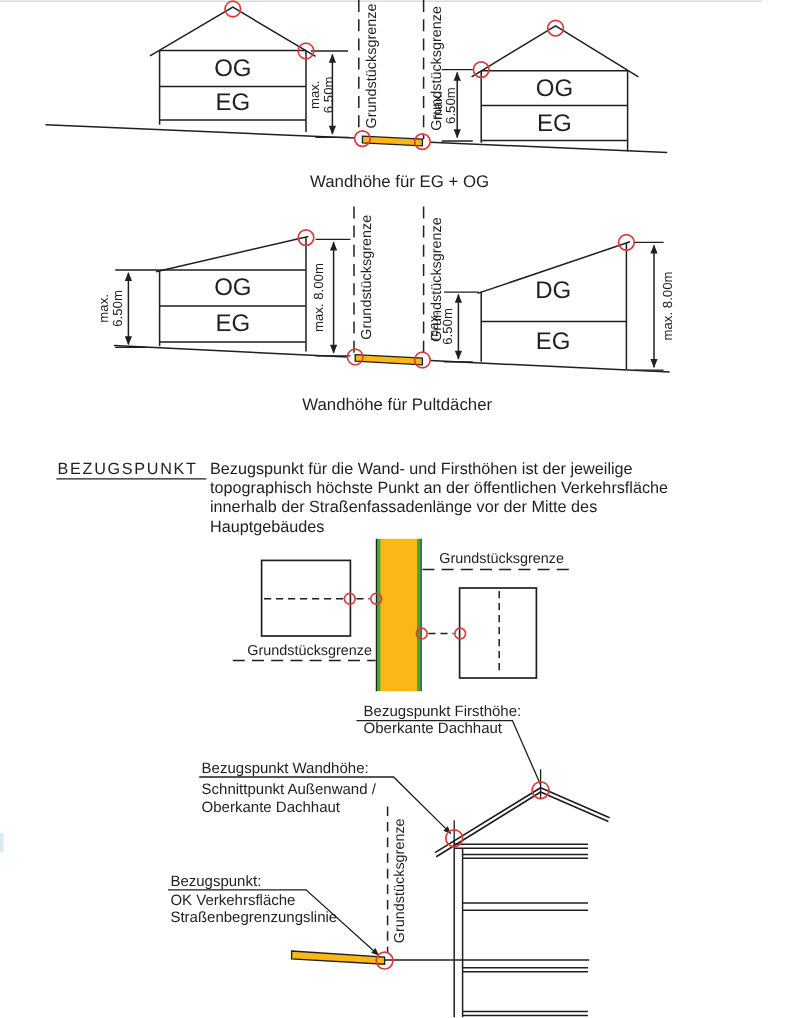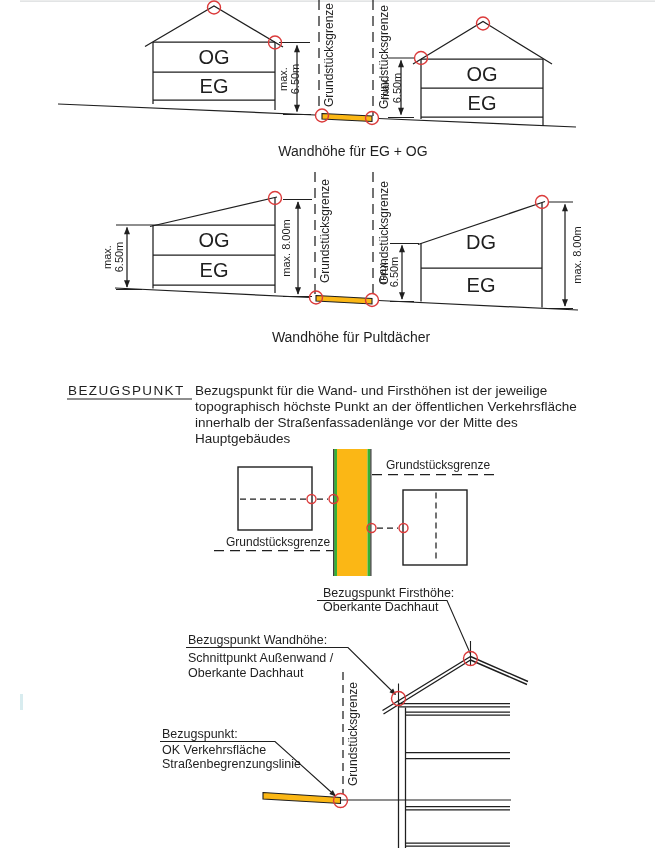--- a/index.html
+++ b/index.html
@@ -1,17 +1,17 @@
 <!DOCTYPE html>
 <html><head>
 <meta charset="utf-8">
 <style>
   html,body{margin:0;padding:0;background:#ffffff;}
   .page{position:relative;width:635px;height:848px;background:#ffffff;overflow:hidden;
-        font-family:"Liberation Sans",sans-serif;margin-left:20px;}
+        font-family:"Liberation Sans",sans-serif;}
   svg{position:absolute;left:0;top:0;}
   svg *{stroke-width:1.25;}
   svg text{stroke:none;fill:#1f1f1f;stroke-width:0;}
   .ln{fill:none;}
   .w11{stroke-width:1.1;}
   .w14{stroke-width:1.4;}
   .g28{stroke-width:2.8;}
   .dA{stroke-dasharray:10 6;fill:none;}
   .dB{stroke-dasharray:6 4;fill:none;}
   .dC{stroke-dasharray:8 5;fill:none;}

